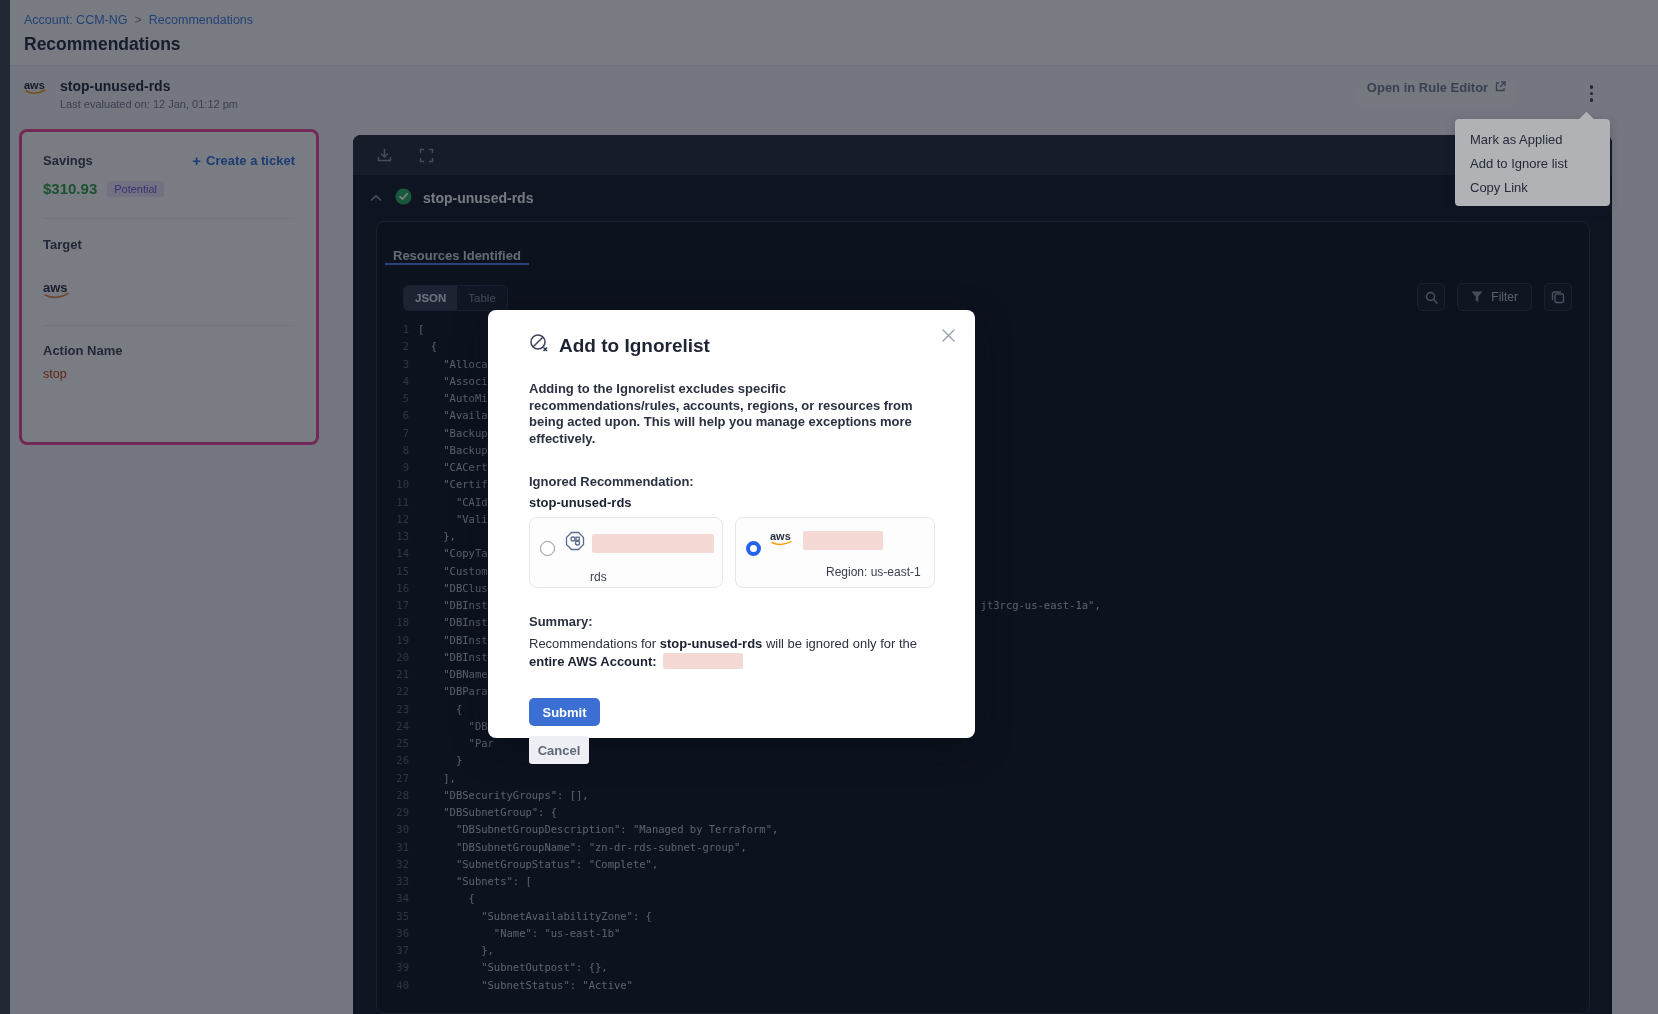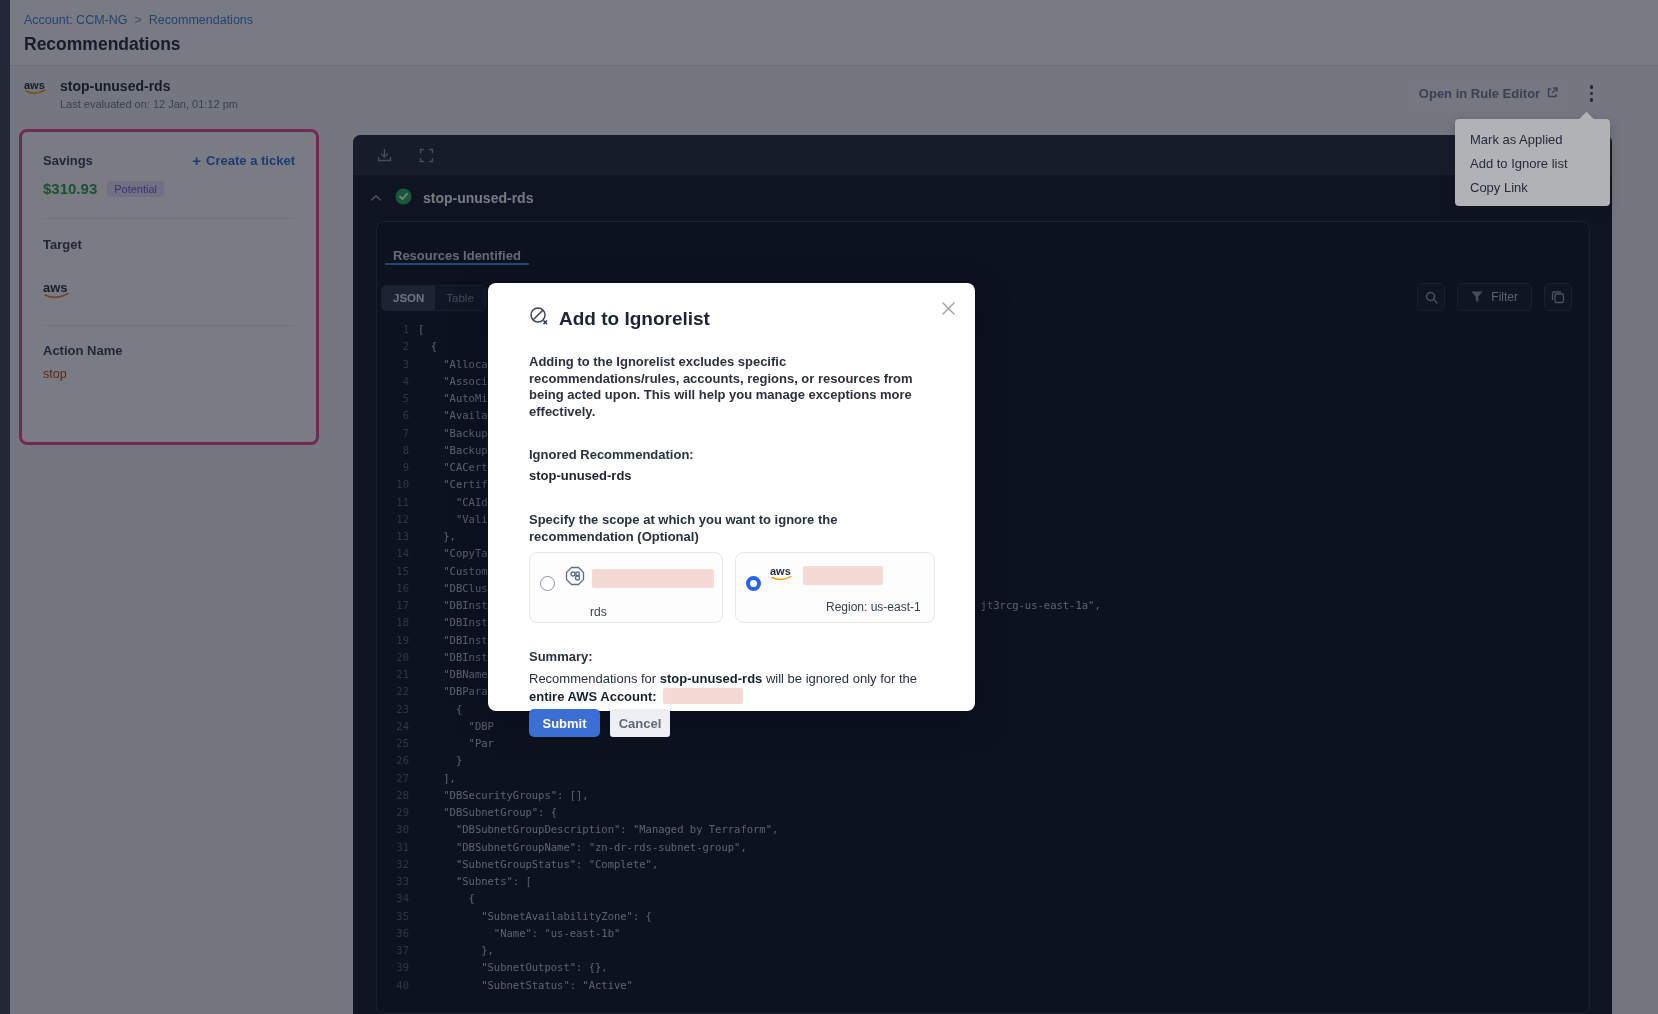--- a/index.html
+++ b/index.html
@@ -14,21 +14,21 @@
   .top-header { position:absolute; left:10px; top:0; width:1648px; height:66px; background:#FAFBFC; border-bottom:1px solid #E2E5EA; padding:13px 0 0 14px; }
   .breadcrumb { font-size:12.5px; color:#8A94A4; display:flex; gap:7px; align-items:center; }
   .breadcrumb a { color:#3E7FDF; text-decoration:none; cursor:pointer; }
   .page-title { margin-top:7px; font-size:17.5px; font-weight:700; color:#232E40; }
 
   
   .rec-header { position:absolute; left:10px; top:66px; width:1648px; height:62px; }
   .rec-id { position:absolute; left:14px; top:12px; display:flex; gap:9px; }
   .rec-name { font-size:14px; font-weight:700; color:#1F2A3A; }
   .rec-date { font-size:11px; color:#707B8C; margin-top:4px; }
-  .open-editor-btn { position:absolute; left:1400px; top:14px; width:157px; height:27px; background:#F2F4F7; border:none; border-radius:4px; display:flex; align-items:center; justify-content:center; gap:7px; font-size:13px; font-weight:600; color:#6F7A8D; cursor:pointer; font-family:inherit; }
+  .open-editor-btn { position:absolute; left:1348px; top:14px; width:157px; height:27px; background:#F2F4F7; border:none; border-radius:4px; display:flex; align-items:flex-start; justify-content:center; gap:7px; font-size:13px; font-weight:600; color:#6F7A8D; cursor:pointer; font-family:inherit; }
   .kebab-btn { position:absolute; left:1568px; top:14px; width:27px; height:27px; border-radius:4px; display:flex; flex-direction:column; align-items:center; justify-content:center; gap:3px; cursor:pointer; }
   .kebab-btn i { width:3.5px; height:3.5px; border-radius:50%; background:#3B4454; }
 
   
   .savings-card { position:absolute; left:19px; top:129px; width:300px; height:316px; background:#FCFDFE; border:3px solid #ec4899; border-radius:8px; padding:20px 21px; }
   .card-row1 { display:flex; justify-content:space-between; align-items:center; }
   .muted-label { font-size:13px; font-weight:600; color:#3A4456; }
   .create-ticket { display:flex; gap:5px; align-items:center; color:#2E71D9; font-size:13px; font-weight:600; cursor:pointer; }
   .amount-row { margin-top:11px; display:flex; align-items:center; gap:10px; }
   .amount { font-size:15px; font-weight:700; color:#2F9E4A; }
@@ -41,21 +41,21 @@
 
   
   .resource-panel { position:absolute; left:353px; top:135px; width:1259px; height:879px; background:#141B2A; border-radius:8px 8px 0 0; }
   .panel-toolbar { height:40px; background:#232C3C; border-radius:8px 8px 0 0; display:flex; align-items:center; gap:18px; padding-left:19px; }
   .tool-icon { width:24px; height:24px; display:flex; align-items:center; justify-content:center; cursor:pointer; }
   .panel-title-row { height:46px; display:flex; align-items:center; gap:11px; padding-left:15px; }
   .panel-rec-name { font-size:14px; font-weight:700; color:#F4F7FB; }
   .inner-panel { position:absolute; left:23px; top:86px; width:1214px; height:793px; background:#101724; border:1px solid #2A3444; border-radius:8px; }
   .res-tab { position:absolute; left:8px; top:6px; height:37px; padding:0 8px; display:flex; align-items:flex-end; border-bottom:2px solid #4F83E8; font-size:13px; font-weight:600; color:#CBD4E0; cursor:pointer; }
   .res-tab span { padding-bottom:0; }
-  .seg-control { position:absolute; left:4px; top:63px; height:26px; display:flex; background:#171F2D; border:1px solid #2B3546; border-radius:5px; overflow:hidden; }
+  .seg-control { position:absolute; left:26px; top:63px; height:26px; display:flex; background:#171F2D; border:1px solid #2B3546; border-radius:5px; overflow:hidden; }
   .seg { padding:0 11px; display:flex; align-items:center; font-size:11.5px; color:#8290A3; cursor:pointer; }
   .seg.active { background:#313B4F; color:#E2E8F1; font-weight:600; }
   .code-controls { position:absolute; right:17px; top:61px; display:flex; gap:12px; align-items:center; }
   .icon-btn { width:28px; height:28px; background:#161E2C; border:1px solid #2B3547; border-radius:5px; display:flex; align-items:center; justify-content:center; cursor:pointer; }
   .filter-btn { height:28px; padding:0 13px; background:#161E2C; border:1px solid #2B3547; border-radius:5px; display:flex; align-items:center; gap:8px; font-size:12px; color:#B7C1CF; cursor:pointer; }
 
   .code-viewer { position:absolute; left:0; top:99px; right:1px; bottom:1px; overflow:hidden; }
   .code-row { display:flex; line-height:17.25px; white-space:pre; font-family:"DejaVu Sans Mono","Liberation Mono",monospace; font-size:10.5px; }
   .ln { width:32px; text-align:right; color:#57627400; color:#576274; flex:none; }
   .cl { padding-left:9px; color:#B8C2D0; }
@@ -64,21 +64,21 @@
   .overlay { position:absolute; inset:0; background:rgba(12,17,27,0.32); }
   .overlay-1 { z-index:40; }
   .overlay-2 { z-index:60; }
 
   
   .context-menu { position:absolute; left:1455px; top:119px; width:155px; height:87px; background:#FFFFFF; border-radius:4px; box-shadow:0 3px 10px rgba(20,26,40,.25); z-index:50; padding-top:8px; }
   .menu-caret { position:absolute; top:-5px; right:18px; width:11px; height:11px; background:#FFFFFF; transform:rotate(45deg); }
   .menu-item { height:24px; display:flex; align-items:center; padding-left:15px; font-size:13px; color:#2E3748; cursor:pointer; position:relative; }
 
   
-  .modal { position:absolute; left:488px; top:283px; width:487px; height:428px; background:#FFFFFF; border-radius:8px; box-shadow:0 10px 35px rgba(5,10,20,.45); z-index:70; padding:16px 40px 0 41px; }
+  .modal { position:absolute; left:488px; top:310px; width:487px; height:428px; background:#FFFFFF; border-radius:8px; box-shadow:0 10px 35px rgba(5,10,20,.45); z-index:70; padding:16px 40px 0 41px; }
   .modal-close { position:absolute; top:14px; right:16px; width:22px; height:22px; display:flex; align-items:center; justify-content:center; cursor:pointer; }
   .modal-title-row { display:flex; align-items:center; gap:9px; margin-top:7px; }
   .modal-title { font-size:19px; font-weight:700; color:#1D2434; }
   .modal-desc { margin-top:23px; width:384px; font-size:13px; line-height:16.5px; font-weight:600; color:#2A3140; }
   .ignored-label { margin-top:27px; font-size:13px; font-weight:600; color:#2A3140; }
   .ignored-value { margin-top:6px; font-size:13px; font-weight:700; color:#1A2230; }
   .scope-label { margin-top:29px; width:402px; font-size:13px; line-height:16.5px; font-weight:600; color:#2A3140; }
   .scope-cards { margin-top:7px; display:flex; gap:12px; }
   .scope-card { height:71px; border:1px solid #E4E7EC; border-radius:8px; background:#FDFDFE; padding:12px 10px; display:flex; gap:9px; cursor:pointer; }
   .scope-card.c1 { width:194px; }
@@ -89,21 +89,21 @@
   .icon-row { display:flex; align-items:center; gap:6px; }
   .pink-box { background:#F5D9D4; height:19px; border-radius:2px; }
   .pb-1 { width:122px; } .pb-2 { width:80px; } 
   .pink-inline { display:inline-block; background:#F5D9D4; width:80px; height:16px; border-radius:2px; vertical-align:text-bottom; margin-left:6px; }
   .scope-caption { margin-top:14px; font-size:12px; font-weight:500; color:#39424F; }
   .c1 .scope-caption { margin-left:26px; }
   .c2 .scope-caption { margin-left:56px; }
   .summary-label { margin-top:26px; font-size:13px; font-weight:600; color:#2A3140; }
   .summary-text { margin-top:6px; width:400px; font-size:13px; line-height:17.5px; font-weight:500; color:#2A3240; }
   .summary-text b { font-weight:700; color:#1A2230; }
-  .modal-actions { margin-top:4px; display:flex; gap:10px; }
+  .modal-actions { margin-top:28px; display:flex; gap:10px;flex-direction:column; }
   .btn-submit { width:71px; height:28px; background:#3B6FD4; color:#fff; border:none; border-radius:5px; font-size:13px; font-weight:600; cursor:pointer; font-family:inherit; }
   .btn-cancel { width:60px; height:28px; background:#EDEFF4; color:#5E6979; border:none; border-radius:3px; font-size:13px; font-weight:600; cursor:pointer; font-family:inherit; }
 </style>
 </head>
 <body>
 
 <div class="screen">
 
   <div class="left-rail"></div>
 
@@ -300,21 +300,20 @@
           <circle cx="9" cy="9" r="7"></circle>
             <path d="M4.2 13.8 L13.8 4.2"></path>
           <path d="M14.5 14.5 L18 18 M18 14.5 L14.5 18" stroke-width="1.6" stroke="#2B3A55"></path>
         </svg>
       </span>
       <span class="modal-title">Add to Ignorelist</span>
     </div>
     <p class="modal-desc">Adding to the Ignorelist excludes specific recommendations/rules, accounts, regions, or resources from being acted upon. This will help you manage exceptions more effectively.</p>
     <div class="ignored-label">Ignored Recommendation:</div>
     <div class="ignored-value">stop-unused-rds</div>
-    <div class="scope-label">Specify the scope at which you want to ignore the recommendation (Optional)</div>
 
     <div class="scope-cards">
       <div class="scope-card c1">
         <span class="radio off"></span>
         <div>
           <div class="icon-row">
             <span>
               <svg width="22" height="22" viewBox="0 0 22 22" fill="none" stroke="#5B6C8F" stroke-width="1.3">
                 <path d="M7.5 2.5 L14.5 2.5 L19.5 7.5 L19.5 14.5 L14.5 19.5 L7.5 19.5 L2.5 14.5 L2.5 7.5 Z"></path>
                 <circle cx="9" cy="9" r="2"></circle>

